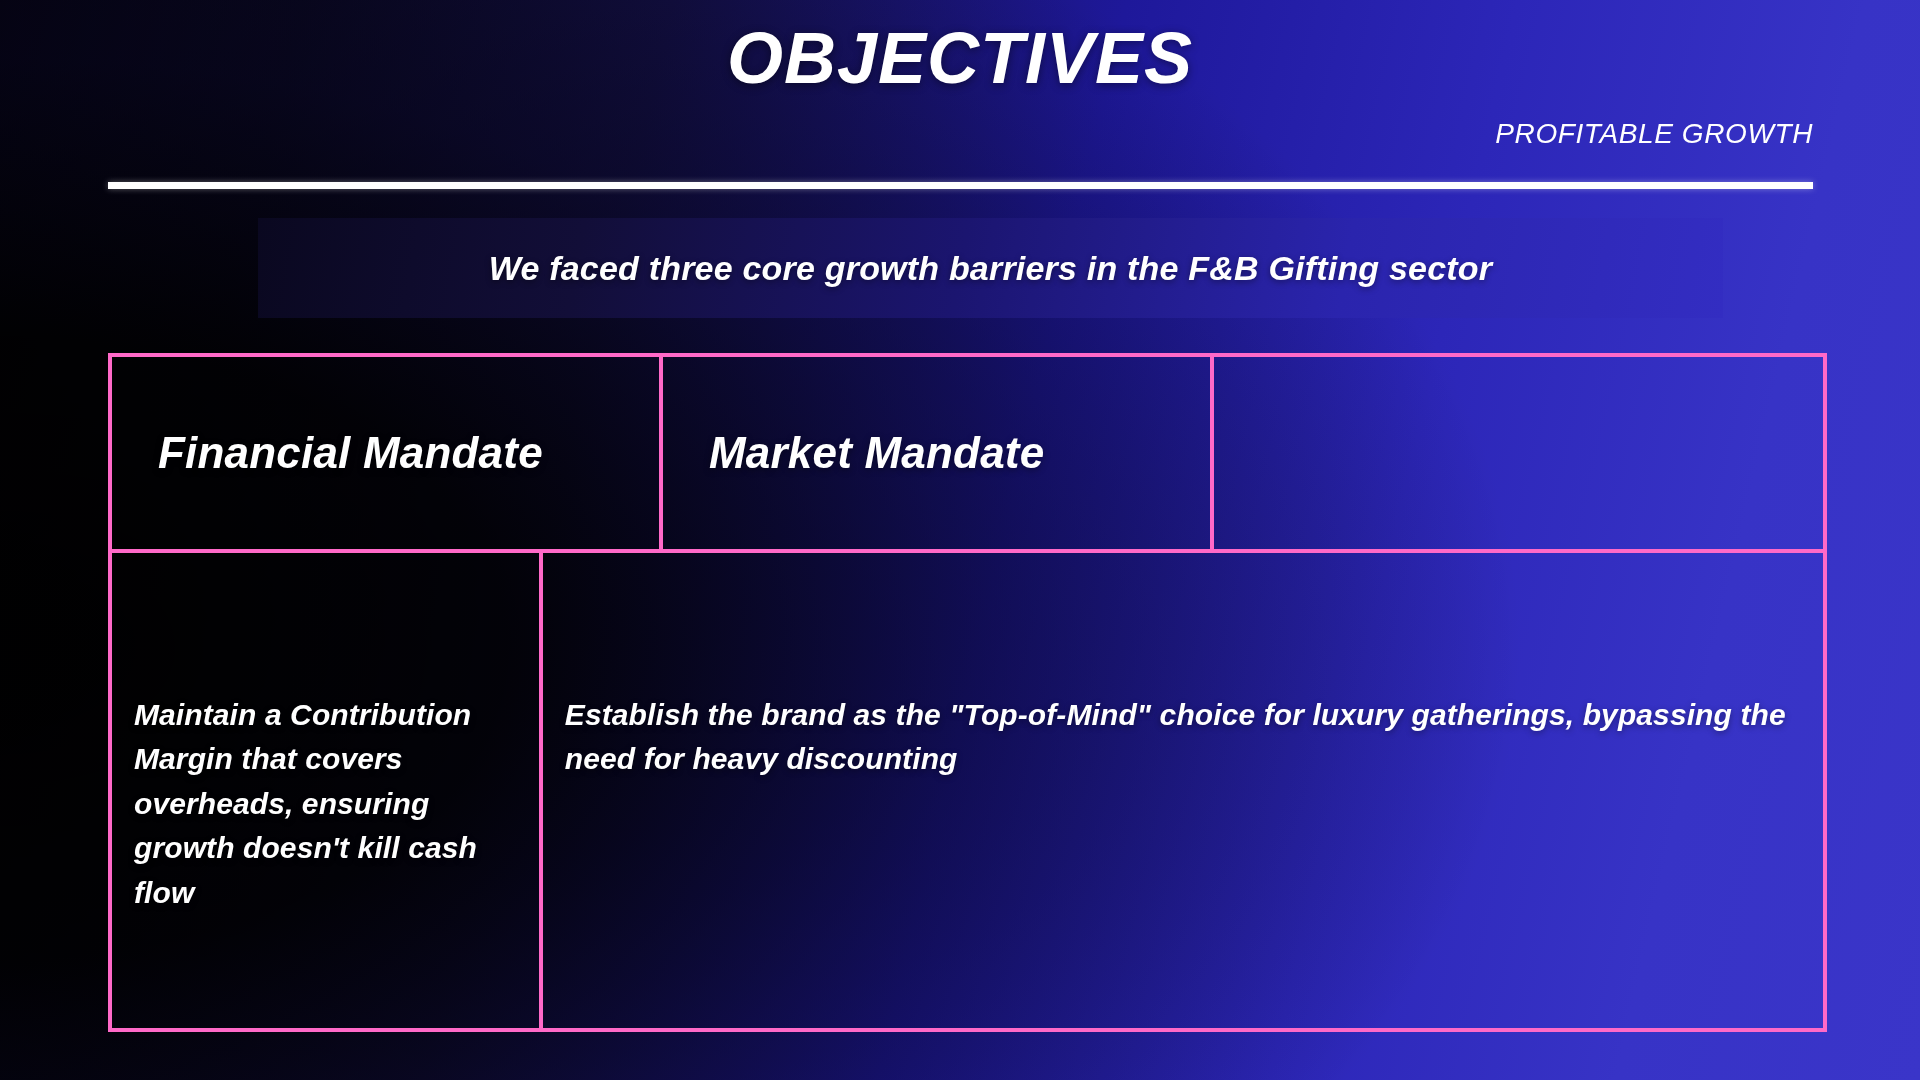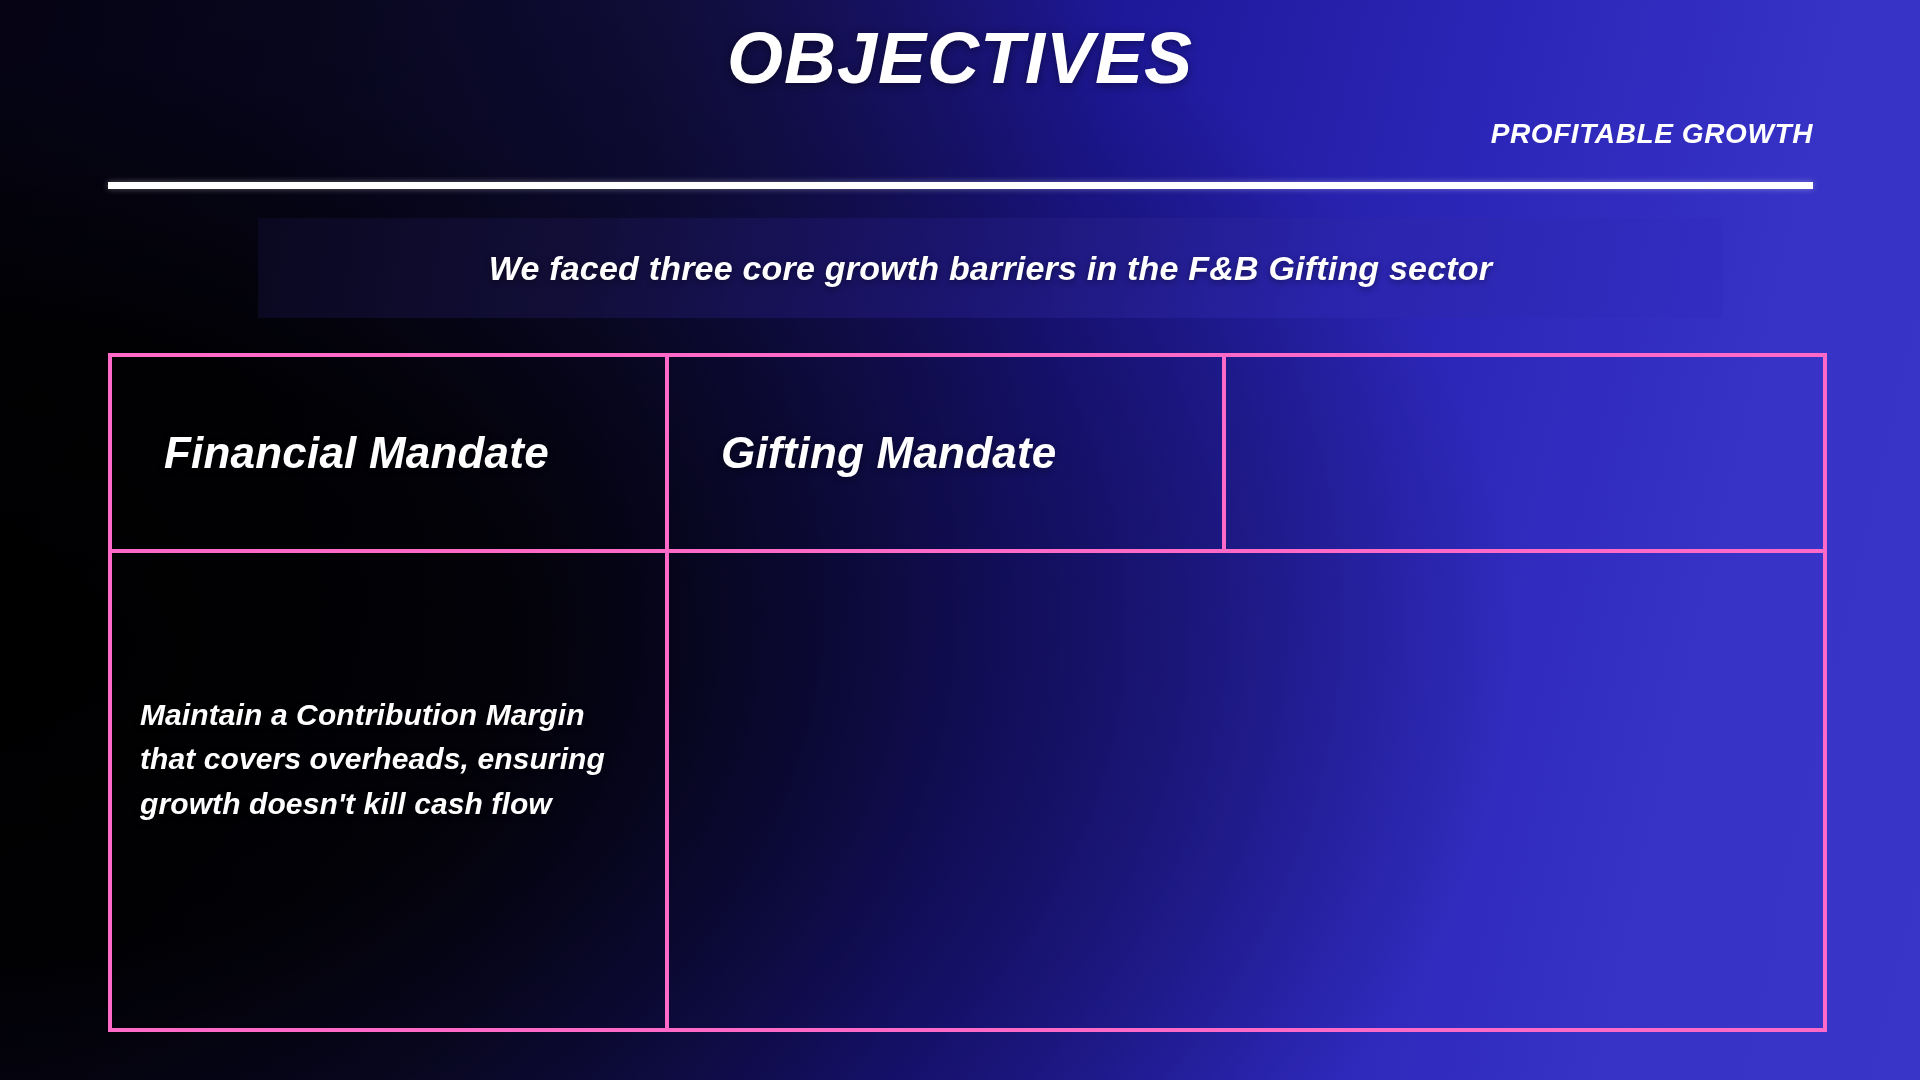--- a/index.html
+++ b/index.html
@@ -39,21 +39,21 @@
     letter-spacing: 1px;
     line-height: 1;
     text-shadow: 0 2px 10px rgba(0,0,0,0.45);
   }
   .subtitle-right {
     position: absolute;
     right: 107px;
     top: 120px;
     color: #ffffff;
     font-size: 28px;
-    font-weight: 700;
+    font-weight: 400;
     font-style: italic;
     letter-spacing: 0.6px;
     line-height: 1;
     white-space: nowrap;
     text-align: center;
   }
   .rule {
     position: absolute;
     left: 108px;
     top: 182px;
@@ -117,21 +117,20 @@
   .row-header {
     height: 196px;
     border-bottom: 4px solid #ff69c8;
   }
   .row-body {
     flex: 1 1 auto;
   }
   .cell {
     box-sizing: border-box;
     position: relative;
-    margin-left: 6px;
   }
   .col-1 { width: 551px; border-right: 4px solid #ff69c8; }
   .col-2 { width: 551px; border-right: 4px solid #ff69c8; }
   .col-3 { flex: 1 1 auto; }
 
   .cell-header {
     display: flex;
     align-items: center;
     padding-left: 46px;
   }
@@ -178,24 +177,27 @@
     </div>
   </div>
 
   <div class="table">
 
     <div class="row row-header">
       <div class="cell col-1 cell-header">
         <span class="header-text">Financial Mandate</span>
       </div>
       <div class="cell col-2 cell-header">
-        <span class="header-text">Gifting Mandate</span>
+        <span class="header-text">Market Mandate</span>
       </div>
     </div>
 
     <div class="row row-body">
       <div class="cell col-1 cell-body">
         <span class="body-text"> Maintain a Contribution Margin that covers overheads, ensuring growth doesn't kill cash flow</span>
       </div>
+      <div class="cell col-3 cell-body">
+        <span class="body-text">Establish the brand as the "Top-of-Mind" choice for luxury gatherings, bypassing the need for heavy discounting</span>
+      </div>
     </div>
 
   </div>
 </div>
 
 </body></html>

